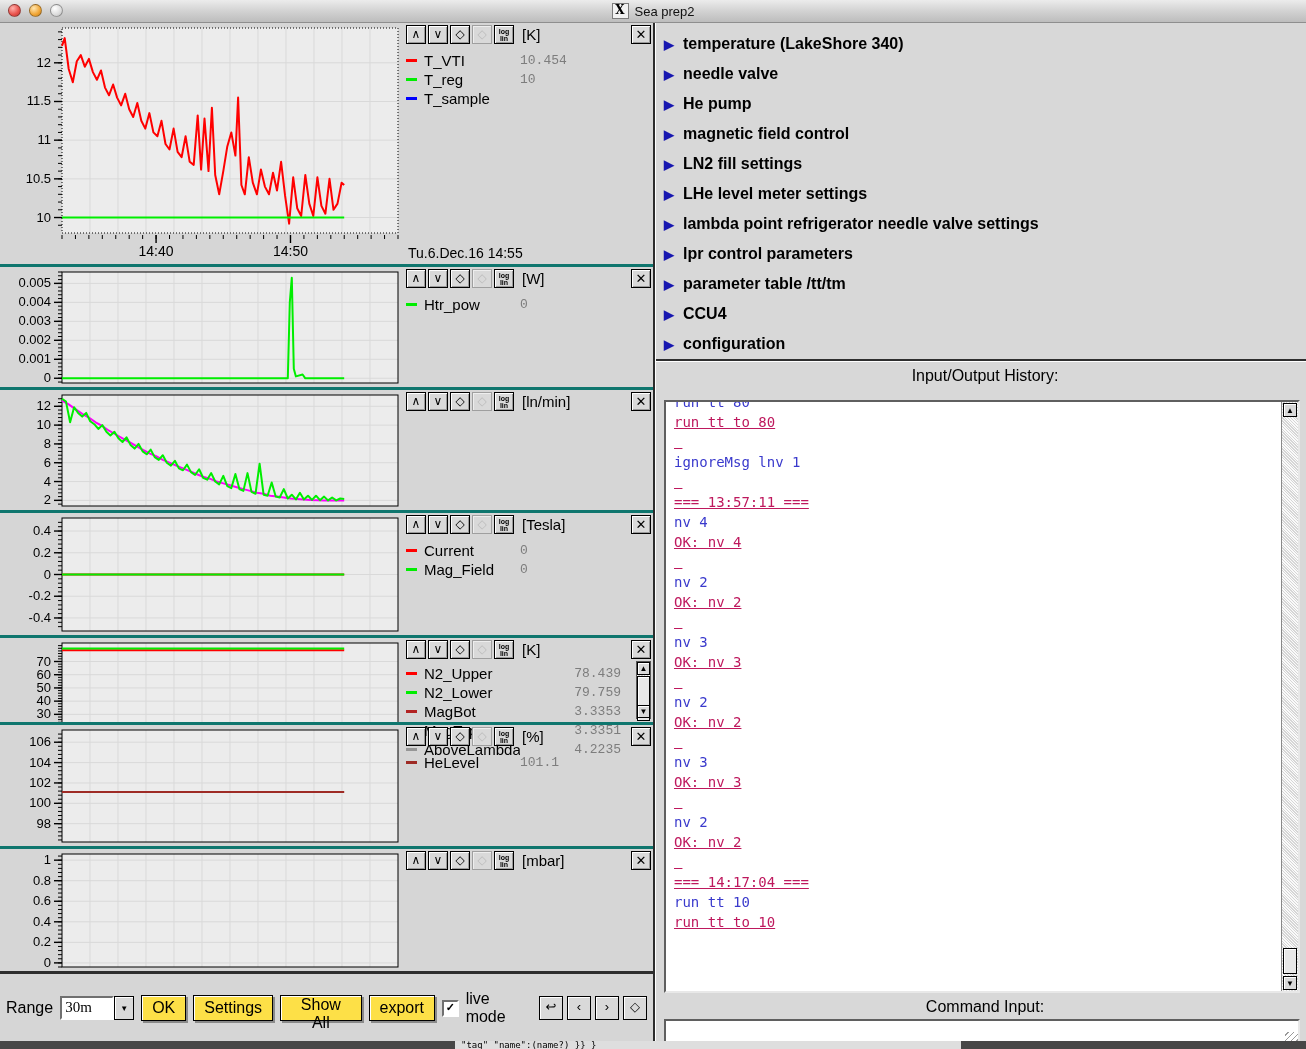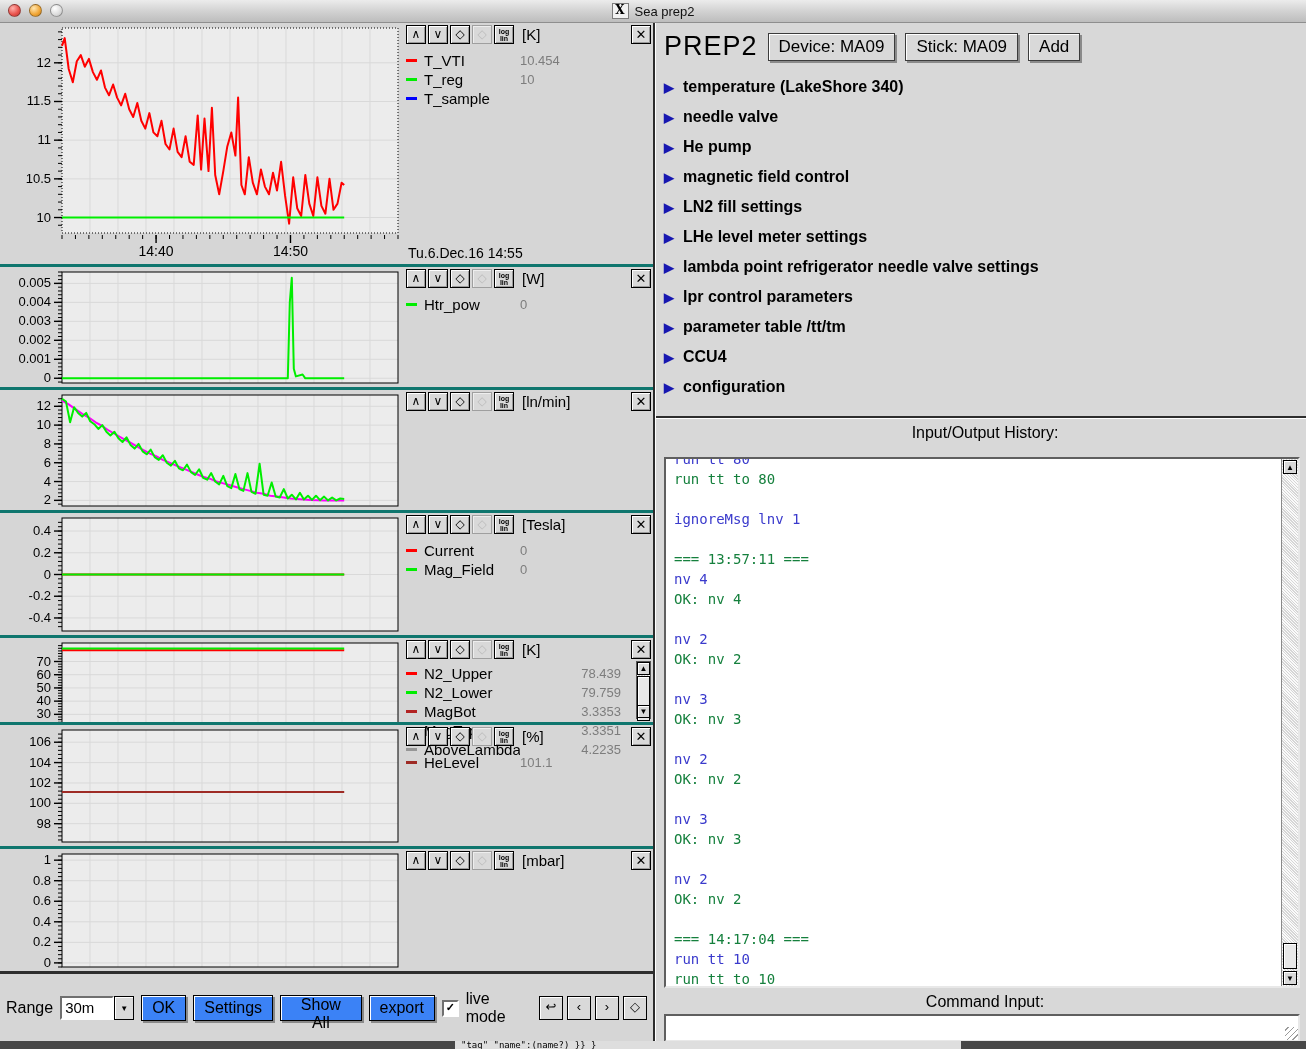--- a/index.html
+++ b/index.html
@@ -41,64 +41,64 @@
   }
   .icon-btn.disabled{color:#bdbdbd;border-color:#9f9f9f;box-shadow:inset 1px 1px 0 #eee;}
   .icon-btn.loglin{font-size:7px;line-height:7px;font-weight:bold;padding-top:2px;}
   .unit-label{font-size:15px;color:#000;margin-left:6px;line-height:20px;white-space:nowrap;}
   .close-btn{margin-left:auto;width:20px;height:19px;flex:none;background:#d9d9d9;border:1px solid #000;
     box-shadow:inset 1px 1px 0 #fff,inset -1px -1px 0 #9a9a9a;font-size:13px;line-height:17px;text-align:center;box-sizing:border-box;}
   .legend-items{margin-top:4px;}
   .legend-item{display:flex;align-items:center;height:19px;font-size:15px;color:#000;white-space:nowrap;}
   .legend-dash{width:11px;height:3px;flex:none;margin-right:7px;}
   .legend-name{width:96px;flex:none;overflow:hidden;}
-  .legend-value{font-family:Liberation Sans, sans-serif;font-size:13px;color:#7d7d7d;}
+  .legend-value{font-family:Liberation Mono, monospace;font-size:13px;color:#7d7d7d;}
   .legend-value.right{flex:1;text-align:right;padding-right:30px;}
   .corner-date{margin-top:auto;margin-bottom:3px;font-size:14px;color:#000;padding-left:2px;}
   
   .vscroll{position:absolute;right:2px;top:23px;bottom:3px;width:15px;border:1px solid #555;
     background:repeating-linear-gradient(45deg,#f4f4f4 0 1px,#cfcfcf 1px 2px);box-sizing:border-box;}
   .vscroll .sb-btn{position:absolute;left:0;width:13px;height:13px;background:#d9d9d9;border:1px solid #000;
     box-shadow:inset 1px 1px 0 #fff;font-size:8px;line-height:12px;text-align:center;box-sizing:border-box;}
   .vscroll .sb-up{top:0;}
   .vscroll .sb-down{bottom:0;}
   .vscroll .sb-thumb{position:absolute;left:0;width:13px;background:#e8e8e8;border:1px solid #000;
     box-shadow:inset 1px 1px 0 #fff;box-sizing:border-box;}
   
   #controls{flex:1;display:flex;align-items:center;gap:7px;padding:0 6px;border-top:3px solid #2e2e2e;background:#d6d6d6;}
   #controls .lbl{font-size:16px;color:#000;}
   .combo{display:flex;height:24px;}
   .combo .field{width:44px;background:#fff;border:2px solid;border-color:#707070 #fff #fff #707070;
-    font-size:15px;padding:1px 3px;box-sizing:content-box;}
+    font-size:15px;padding:1px 3px;box-sizing:content-box;font-family:Liberation Serif, serif;}
   .combo .drop{width:18px;background:#d9d9d9;border:1px solid #000;box-shadow:inset 1px 1px 0 #fff;
     font-size:8px;line-height:24px;text-align:center;}
-  .tk-btn{height:26px;background:#3b82f6;border:1px solid #000;box-shadow:inset 1px 1px 0 #fff,2px 2px 0 #8a8a8a;
+  .tk-btn{height:26px;background:#fde047;border:1px solid #000;box-shadow:inset 1px 1px 0 #fff,2px 2px 0 #8a8a8a;
     font-size:16px;font-family:"Liberation Sans",sans-serif;padding:0 10px;}
   .checkbox{width:13px;height:13px;background:#fff;border:2px solid;border-color:#707070 #fff #fff #707070;
     font-size:11px;line-height:10px;font-weight:bold;text-align:center;color:#000;}
   #nav-btns{margin-left:auto;display:flex;gap:4px;}
   .nav-btn{width:22px;height:22px;background:#d9d9d9;border:1px solid #000;box-shadow:inset 1px 1px 0 #fff;
     font-size:13px;line-height:20px;text-align:center;}
   
   #prep-header{flex:none;display:flex;align-items:center;gap:10px;padding:8px 8px 4px 8px;}
   #prep-title{font-size:27px;color:#000;letter-spacing:1px;}
   .hdr-btn{background:#d9d9d9;border:1px solid #3c3c3c;box-shadow:inset 1px 1px 0 #fff,2px 2px 0 #8a8a8a;
     font-size:17px;padding:3px 10px;font-family:"Liberation Sans",sans-serif;}
   #device-tree{flex:none;padding:6px 0 0 8px;}
   .tree-item{display:flex;align-items:center;height:30px;font-size:16px;font-weight:bold;color:#000;}
   .tree-tri{color:#1717b0;font-size:13px;margin-right:9px;line-height:1;}
   #tree-spacer{flex:1;}
   #h-divider{flex:none;height:2px;background:#2e2e2e;border-bottom:1px solid #fff;}
   #history-label,#command-label{flex:none;font-size:16px;color:#000;padding:5px 0 3px 8px;text-align:center;}
-  #history-box{flex:none;height:531px;margin:12px 6px 0 8px;background:#fff;position:relative;
+  #history-box{flex:none;height:593px;margin:12px 6px 0 8px;background:#fff;position:relative;
     border:2px solid;border-color:#5f5f5f #e8e8e8 #e8e8e8 #5f5f5f;box-sizing:border-box;overflow:hidden;}
   #history-content{position:absolute;left:8px;top:-10px;right:20px;
     font-family:"DejaVu Sans Mono",monospace;font-size:14px;line-height:20px;white-space:pre;}
   #history-content .blue{color:#3a3acc;}
-  #history-content .black{color:#15803d;}
+  #history-content .black{color:#be185d;text-decoration:underline;}
   #history-scroll{position:absolute;right:0;top:0;bottom:0;width:16px;border-left:1px solid #888;
     background:repeating-linear-gradient(45deg,#fafafa 0 1px,#d6d6d6 1px 2px);}
   #history-scroll .sb-btn{position:absolute;left:1px;width:14px;height:14px;background:#d9d9d9;border:1px solid #000;
     box-shadow:inset 1px 1px 0 #fff;font-size:8px;line-height:13px;text-align:center;box-sizing:border-box;}
   #history-scroll .sb-up{top:1px;}
   #history-scroll .sb-down{bottom:1px;}
   #history-scroll .sb-thumb{position:absolute;left:1px;bottom:17px;width:14px;height:26px;background:#e8e8e8;
     border:1px solid #000;box-shadow:inset 1px 1px 0 #fff;box-sizing:border-box;}
   #command-box{flex:none;height:28px;margin:0 6px 0 8px;background:#fff;position:relative;
     border:2px solid;border-color:#5f5f5f #e8e8e8 #e8e8e8 #5f5f5f;box-sizing:border-box;}
@@ -791,26 +791,20 @@
           <span class="nav-btn">‹</span>
           <span class="nav-btn">›</span>
           <span class="nav-btn">◇</span>
         </div>
       </div>
     </div>
 
     <div id="v-divider"></div>
 
     <div id="right-pane">
-      <div id="prep-header">
-        <span id="prep-title">PREP2</span>
-        <button class="hdr-btn">Device: MA09</button>
-        <button class="hdr-btn">Stick: MA09</button>
-        <button class="hdr-btn">Add</button>
-      </div>
       <div id="device-tree">
           <div class="tree-item">
             <span class="tree-tri">▶</span>
             <span>temperature (LakeShore 340)</span>
           </div>
           <div class="tree-item">
             <span class="tree-tri">▶</span>
             <span>needle valve</span>
           </div>
           <div class="tree-item">

